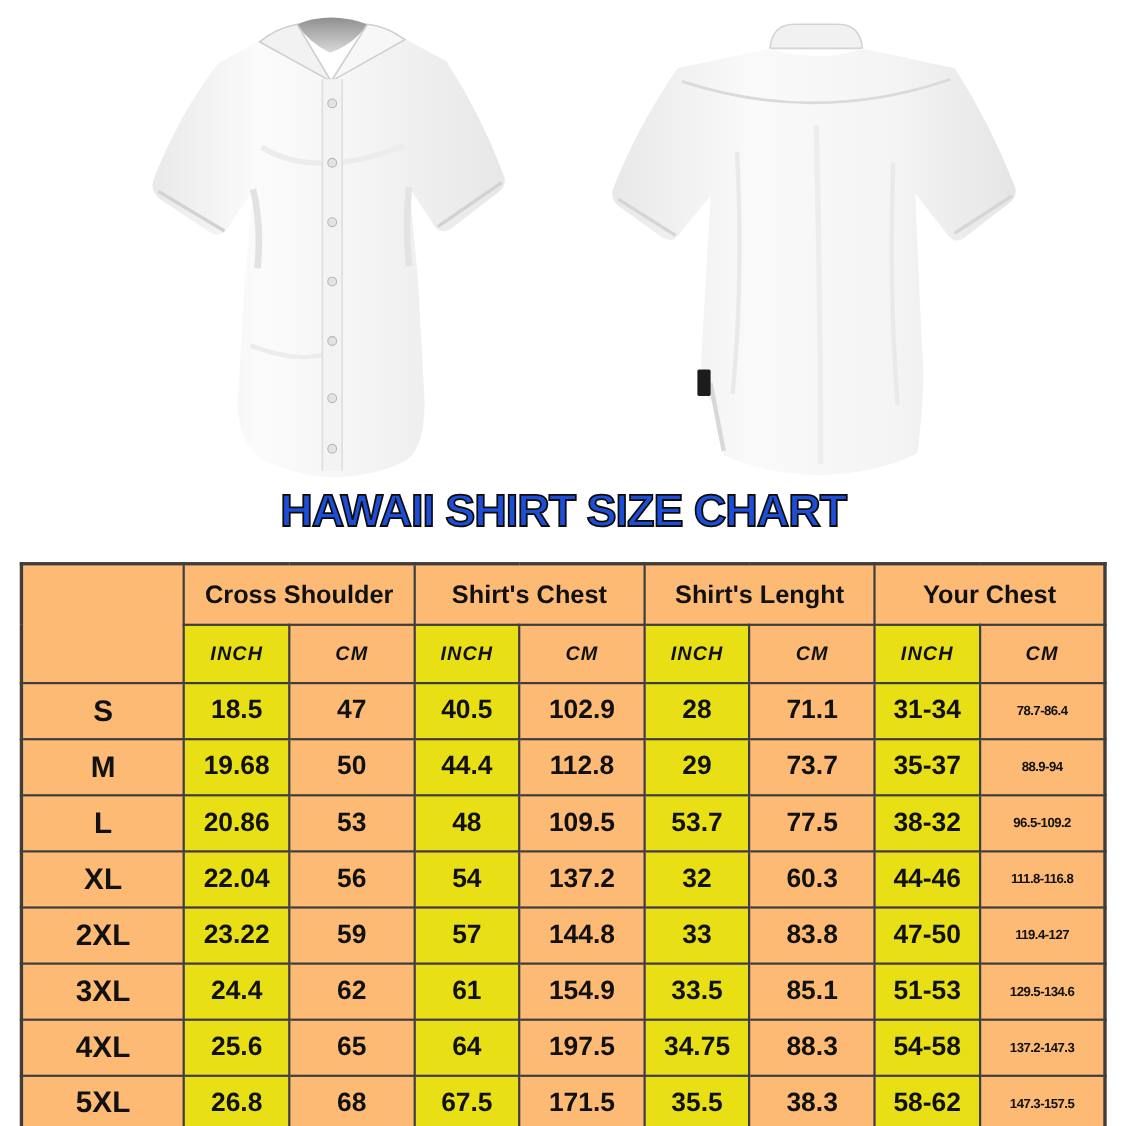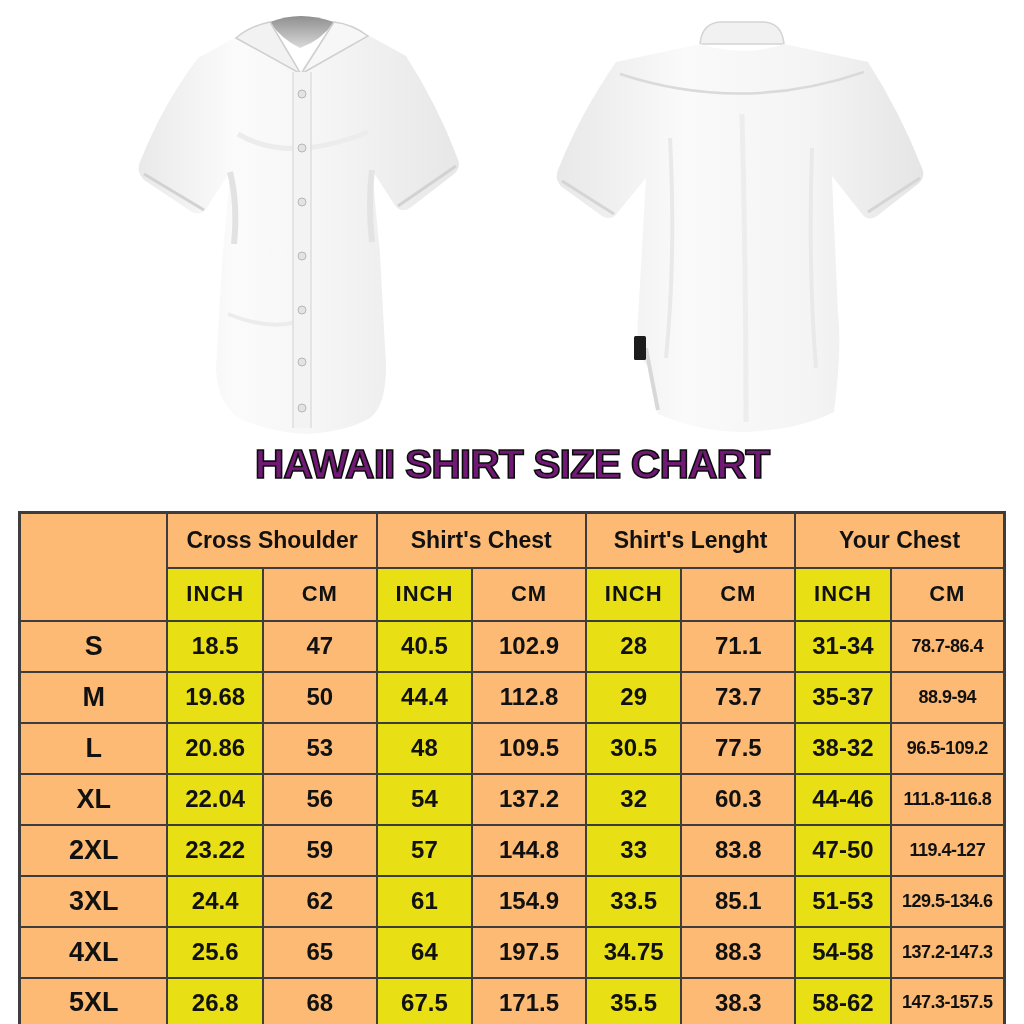--- a/index.html
+++ b/index.html
@@ -20,21 +20,21 @@
 
   .shirt-front-svg { position: absolute; left: 118px; top: 14px; }
   .shirt-back-svg  { position: absolute; left: 550px; top: 18px; }
 
   .title {
     position: absolute; top: 441px; left: 0; width: 100%;
     margin: 0; text-align: center;
     font-size: 41px; line-height: 46px; font-weight: bold;
     letter-spacing: -1px;
     -webkit-text-stroke: 1.6px #0c0c0c;
-    color: #701a75;
+    color: #1d4ed8;
     white-space: nowrap;
   }
 
   table.size-chart {
     position: absolute; top: 511px; left: 18px;
     width: 988px;
     border-collapse: collapse;
     table-layout: fixed;
     background: #fdba74;
     border: 3px solid var(--table-border);
@@ -44,24 +44,24 @@
     text-align: center; vertical-align: middle;
     padding: 0;
     color: var(--text);
     overflow: hidden;
   }
   .size-chart thead tr.group-row { height: 55px; }
   .size-chart thead tr.unit-row  { height: 53px; }
   .size-chart tbody tr { height: 51px; }
 
   .group-head { font-size: 23px; font-weight: bold; letter-spacing: 0; }
-  .unit-head  { font-size: 22px; font-weight: bold; letter-spacing: 1px; }
+  .unit-head  { font-size: 18px; font-weight: bold; letter-spacing: 1px; font-style: italic; }
   .size-cell  { font-size: 27px; font-weight: bold; }
   .inch-cell, .cm-cell { font-size: 24px; font-weight: bold; }
-  .cm-cell.small { font-size: 18px; letter-spacing: -0.5px; }
+  .cm-cell.small { font-size: 12px; letter-spacing: -0.5px; }
   .hl { background: var(--highlight-yellow); }
 </style>
 </head>
 <body>
 
 <div class="page">
 
   <svg class="shirt-front-svg" width="348" height="428" viewBox="0 0 348 428" role="img">
     <defs>
       <linearGradient id="fbody" x1="0" y1="0" x2="1" y2="0">
@@ -195,21 +195,21 @@
           <td class="cm-cell">73.7</td>
           <td class="inch-cell hl">35-37</td>
           <td class="cm-cell small">88.9-94</td>
         </tr>
         <tr>
           <td class="size-cell">L</td>
           <td class="inch-cell hl">20.86</td>
           <td class="cm-cell">53</td>
           <td class="inch-cell hl">48</td>
           <td class="cm-cell">109.5</td>
-          <td class="inch-cell hl">30.5</td>
+          <td class="inch-cell hl">53.7</td>
           <td class="cm-cell">77.5</td>
           <td class="inch-cell hl">38-32</td>
           <td class="cm-cell small">96.5-109.2</td>
         </tr>
         <tr>
           <td class="size-cell">XL</td>
           <td class="inch-cell hl">22.04</td>
           <td class="cm-cell">56</td>
           <td class="inch-cell hl">54</td>
           <td class="cm-cell">137.2</td>

